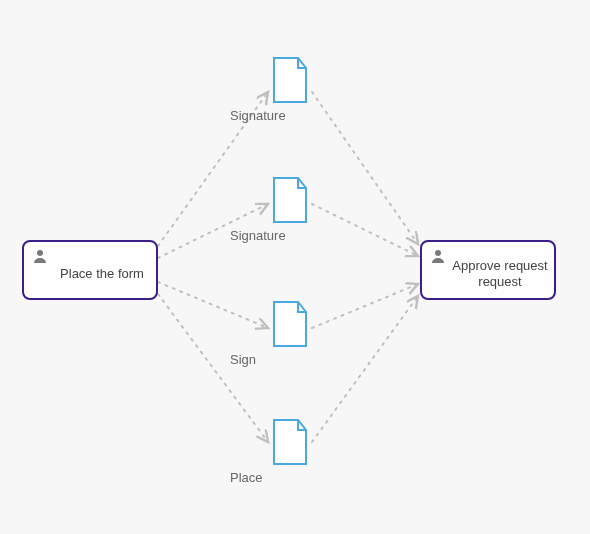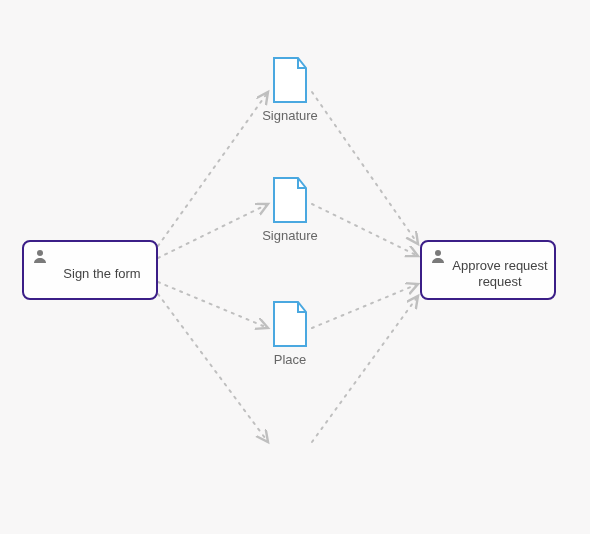--- a/index.html
+++ b/index.html
@@ -3,21 +3,21 @@
 <meta charset="utf-8">
 <style>
 html,body{margin:0;padding:0;width:590px;height:534px;background:#f8f7f7;font-family:Arial,Helvetica,sans-serif;font-size:13px;color:#555}
 .canvas{position:relative;width:590px;height:534px;overflow:hidden}
 svg.edges{position:absolute;top:0;left:0;width:590px;height:534px;pointer-events:none}
 .task-node{position:absolute;width:136px;height:60px;border:2px solid #3b1e87;border-radius:8px;background:#fefefe;box-sizing:border-box}
 .task-node .user-ic{position:absolute;top:6px;left:8px}
 .task-node .lbl{position:absolute;left:26px;top:24px;width:104px;text-align:center;line-height:1.2;color:#444}
 .task-node.right .lbl{top:16px}
 .doc-node{position:absolute;width:40px;height:48px}
-.doc-node .lbl{position:absolute;top:52px;left:-40px;width:120px;text-align:center;color:#666}
+.doc-node .lbl{position:absolute;top:52px;left:-40px;width:120px;color:#666}
 </style>
 </head>
 <body>
 
 <div class="canvas">
 
   <svg class="edges">
     <defs>
       <marker id="arr" markerWidth="8" markerHeight="8" refX="6" refY="3" orient="auto">
         <path d="M0,0 L6,3 L0,6" fill="none" stroke="#bfbfbf" stroke-width="1.2"></path>
@@ -35,21 +35,21 @@
     <line x1="312" y1="442" x2="418" y2="296" stroke="#bfbfbf" stroke-width="2" stroke-dasharray="2 6" stroke-linecap="round" marker-end="url(#arr)"></line>
   </svg>
 
   <div class="task-node" style="left:22px;top:240px">
     <span class="user-ic">
       <svg width="16" height="16" viewBox="0 0 16 16">
           <circle cx="8" cy="5" r="3" fill="#7a7a7a"></circle>
           <path d="M2 15c0-3 3-5 6-5s6 2 6 5" fill="#7a7a7a"></path>
         </svg>
     </span>
-    <span class="lbl">Sign the form</span>
+    <span class="lbl">Place the form</span>
   </div>
 
   <div class="task-node right" style="left:420px;top:240px">
     <span class="user-ic">
       <svg width="16" height="16" viewBox="0 0 16 16">
           <circle cx="8" cy="5" r="3" fill="#7a7a7a"></circle>
           <path d="M2 15c0-3 3-5 6-5s6 2 6 5" fill="#7a7a7a"></path>
         </svg>
     </span>
     <span class="lbl">Approve request request</span>
@@ -69,17 +69,24 @@
       <path d="M28 2 V12 H36" fill="none" stroke="#4aa8e0" stroke-width="2"></path>
     </svg>
     <span class="lbl">Signature</span>
   </div>
 
   <div class="doc-node" style="left:270px;top:300px">
     <svg width="40" height="48" viewBox="0 0 40 48">
       <path d="M4 2 H28 L36 12 V46 H4 Z" fill="#fff" stroke="#4aa8e0" stroke-width="2"></path>
       <path d="M28 2 V12 H36" fill="none" stroke="#4aa8e0" stroke-width="2"></path>
     </svg>
+    <span class="lbl">Sign</span>
+  </div>
+
+  <div class="doc-node" style="left:270px;top:418px">
+    <svg width="40" height="48" viewBox="0 0 40 48">
+      <path d="M4 2 H28 L36 12 V46 H4 Z" fill="#fff" stroke="#4aa8e0" stroke-width="2"></path>
+      <path d="M28 2 V12 H36" fill="none" stroke="#4aa8e0" stroke-width="2"></path>
+    </svg>
     <span class="lbl">Place</span>
   </div>
-
 
 </div>
 
 </body></html>

